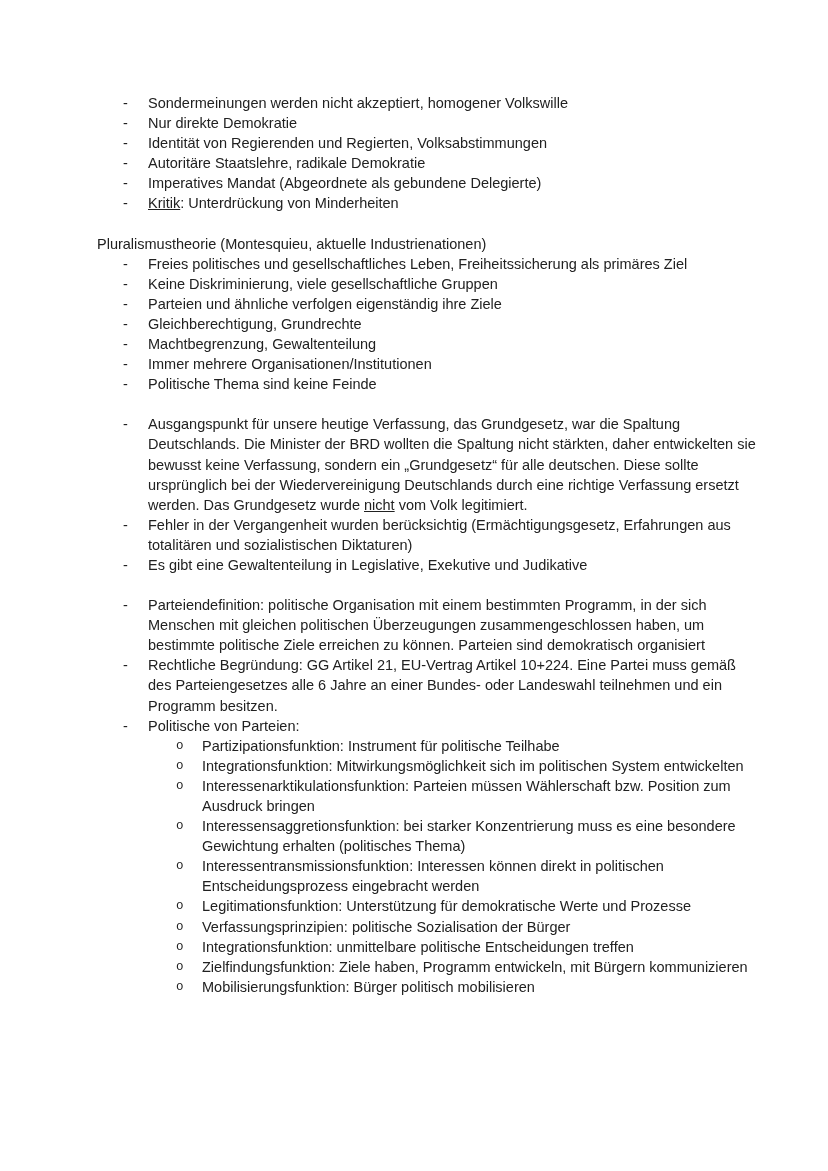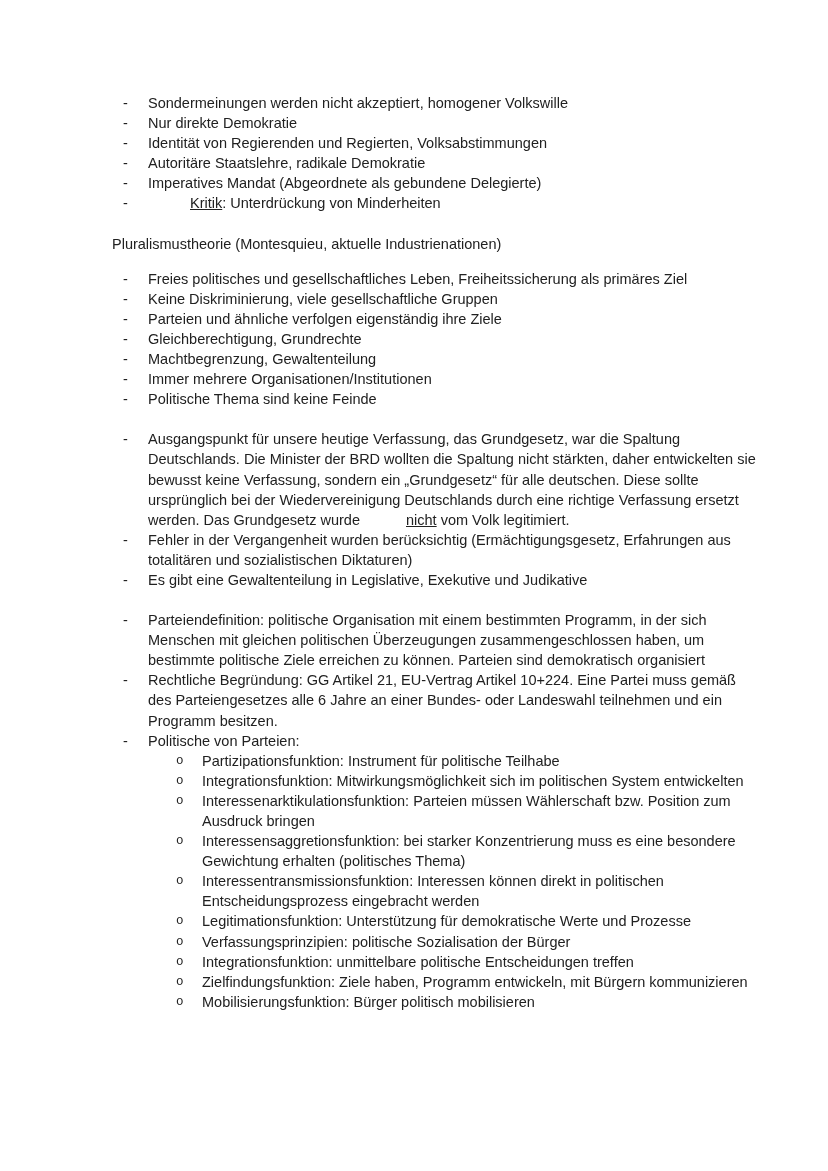--- a/index.html
+++ b/index.html
@@ -19,34 +19,34 @@
   .content {
     position: absolute;
     left: 97px;
     top: 93px;
     width: 663px;
     font-size: 14.5px;
     line-height: 20.1px;
   }
   .section { margin: 0 0 20px 0; }
   .section:last-child { margin-bottom: 0; }
-  .heading { margin: 15px; }
+  .heading { margin: 0; }
   .heading.bold { font-weight: bold; }
   .li { display: flex; align-items: flex-start; }
   .li.level1 { margin-left: 26px; }
   .li.level1 > .marker { flex: 0 0 25px; width: 25px; }
   .li.level2 { margin-left: 79px; }
   .li.level2 > .marker {
     flex: 0 0 26px;
     width: 26px;
     font-family: "Liberation Mono", monospace;
     font-size: 12.5px;
   }
   .text { flex: 1 1 auto; min-width: 0; }
-  .u { text-decoration: underline; margin-left: 42px; }
+  .u { text-decoration: underline; }
 </style>
 </head>
 <body>
 
 <div class="page">
   <div class="content" id="doc-content">
       <div class="section">
         <div class="li level1">
           <span class="marker">-</span>
           <span class="text"><span>Sondermeinungen werden nicht akzeptiert, homogener Volkswille</span></span>

